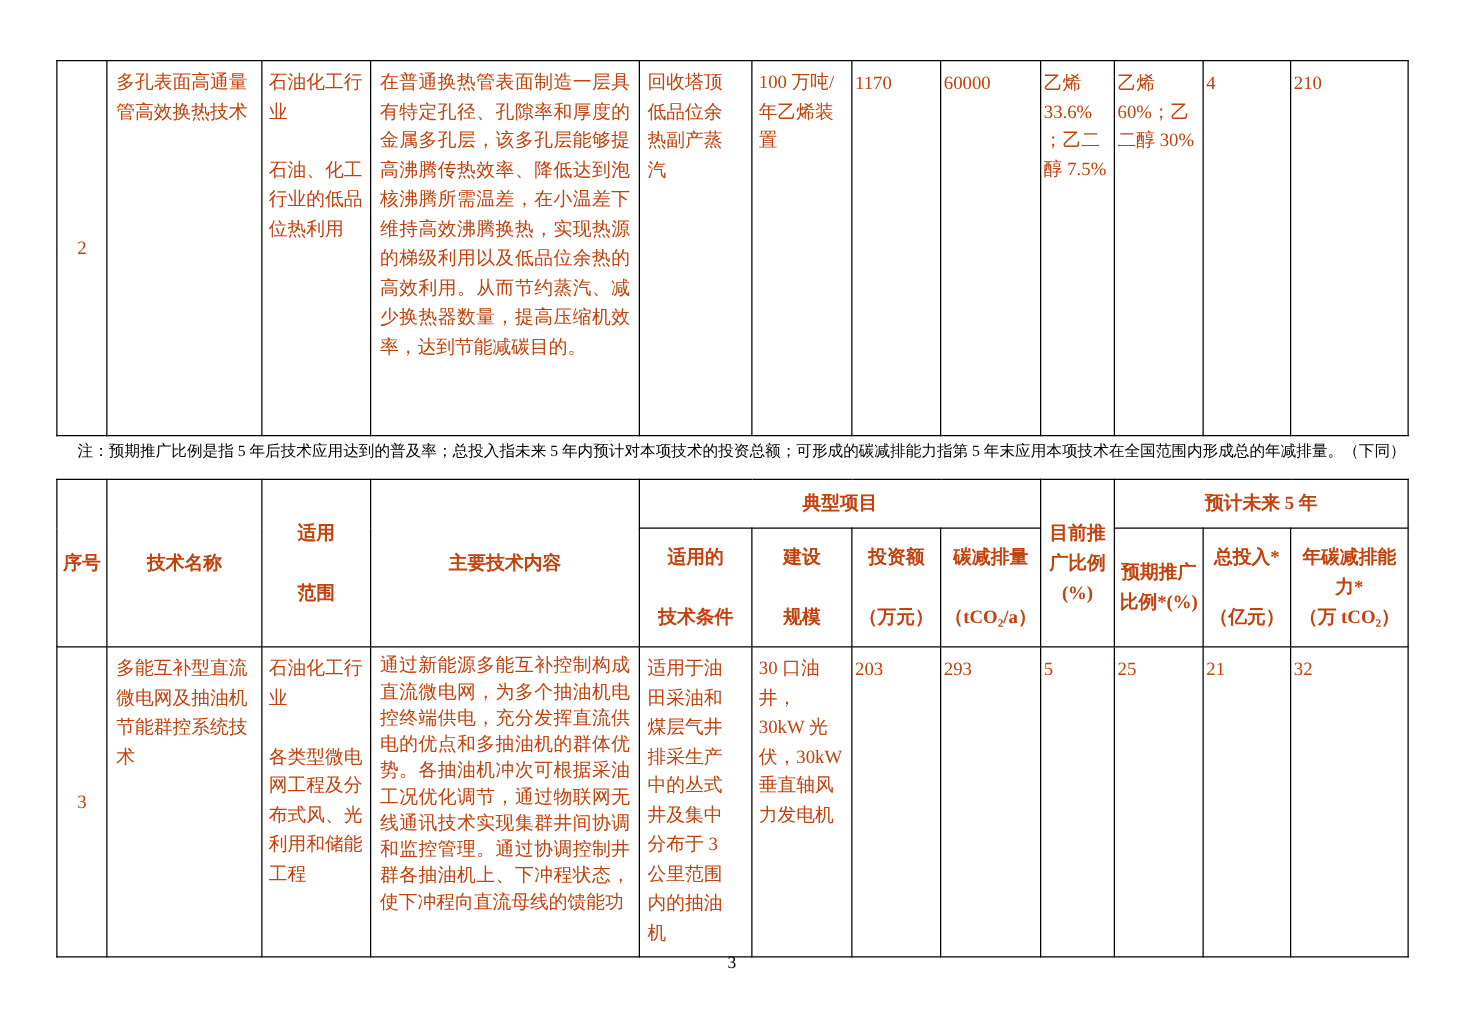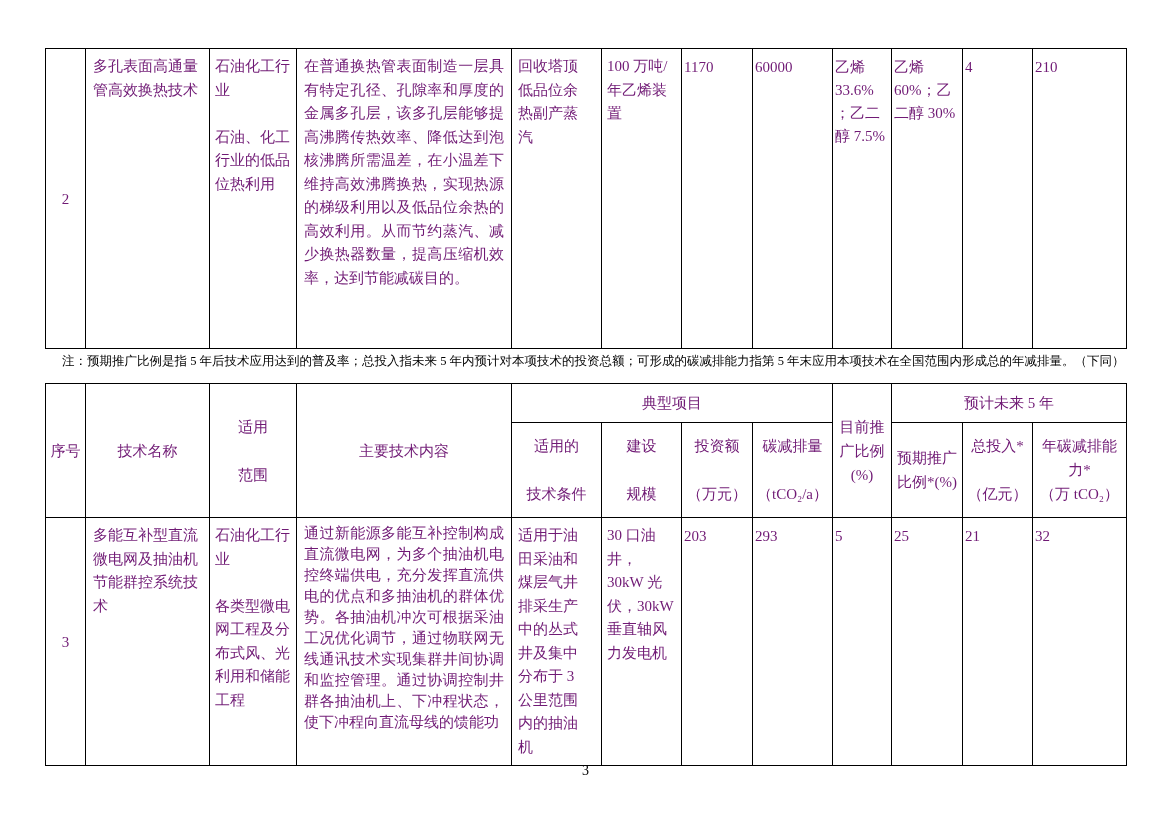--- a/index.html
+++ b/index.html
@@ -6,29 +6,29 @@
   body{
     width:1169px;height:827px;position:relative;background:#ffffff;
     font-family:"Liberation Serif","DejaVu Serif",serif;color:#000;
     overflow:hidden;
   }
   .tbl{
     position:absolute;left:45px;border-collapse:collapse;table-layout:fixed;
     background:#fff;
   }
   .tbl td,.tbl th{
-    border:1px solid #000;font-weight:normal;font-size:15px;color:#701a75;
+    border:1px solid #000;font-weight:normal;font-size:15px;color:#c2410c;
     overflow:hidden;box-sizing:border-box;
   }
   .tbl-top{top:48px;}
   .tbl-main{top:383px;}
   
   th.hdr{
     vertical-align:middle;text-align:center;white-space:pre-line;
-    line-height:24px;padding:2px;
+    line-height:24px;padding:2px;font-weight:bold;
   }
   
   td.seq{vertical-align:middle;text-align:center;line-height:20px;}
   td.txt{
     vertical-align:top;text-align:left;white-space:pre-line;
     line-height:23.5px;padding:6px 7px;
   }
   td.just{text-align:justify;}
   td.tight{line-height:21px;padding-top:5px;margin-top:35px;}
   td.pad5{padding-left:5px;padding-right:5px;}

